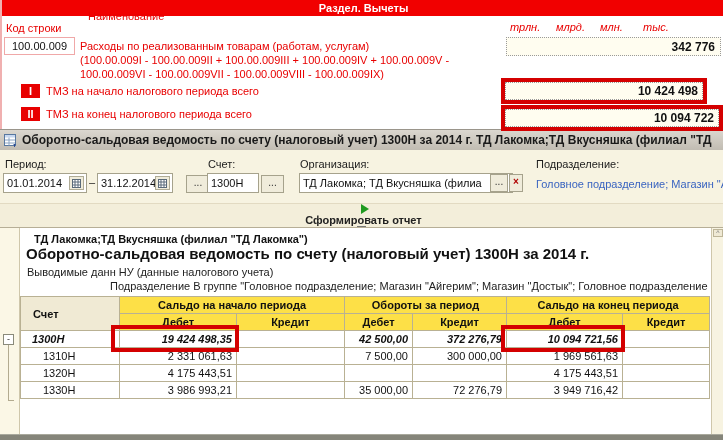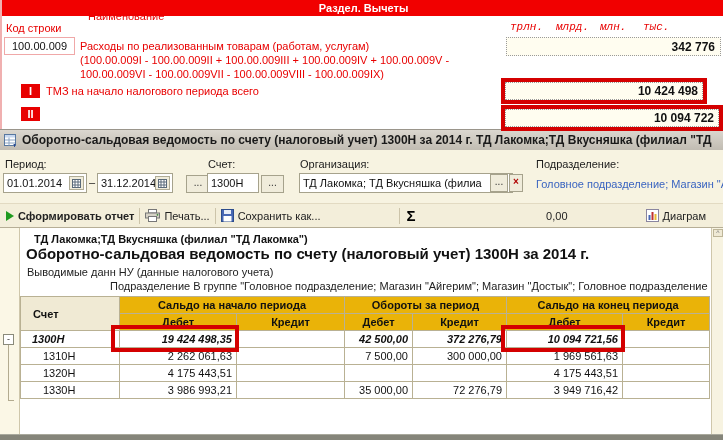--- a/index.html
+++ b/index.html
@@ -7,21 +7,21 @@
   #screen { position: relative; width: 723px; height: 440px; background: #fff; overflow: hidden; }
   .lbl { position: absolute; font-size: 11px; white-space: nowrap; }
   .red { color: #e80000; }
   .dark { color: #1c1c1c; }
 
   
   #topform { position:absolute; left:0; top:0; width:723px; height:129px; background:#fff;
              border-left:2px solid #f0b0b0; z-index:5; }
   .redbar { position:absolute; left:0; top:0; width:723px; height:16px; background:#f10000;
             color:#fff; font-size:11px; font-weight:bold; text-align:center; line-height:16px; }
-  .unit { position:absolute; top:21px; font-size:11px; font-style:italic; color:#e80000;font-family:Liberation Mono, monospace; }
+  .unit { position:absolute; top:21px; font-size:11px; font-style:italic; color:#e80000; }
   .codebox { position:absolute; left:2px; top:37px; width:71px; height:18px; background:#fff;
              border:1px solid #f0a8a8; font-size:11px; color:#111; text-align:center; line-height:16px; }
   .valfield { position:absolute; background:#fffdf0; border:1px dotted #9a9a9a; font-size:12px;
               font-weight:bold; color:#111; text-align:right; padding:2px 5px 0 0; height:19px; }
   .badge { position:absolute; width:19px; height:14px; background:#e80000; color:#fff;
            font-size:11px; font-weight:bold; text-align:center; line-height:14px; }
   .hlbox { position:absolute; border:4px solid #d40000; background:#fffdf0; z-index:6; }
   .hlbox .inval { width:100%; height:100%; border:1px dotted #9a9a9a; font-size:12px; font-weight:bold;
                   color:#111; text-align:right; padding:1px 4px 0 0; background:#fffdf0; }
 
@@ -33,21 +33,21 @@
   #filterpanel { position:absolute; left:0; top:150px; width:723px; height:54px; background:#f7f3e1;
                  border-bottom:1px solid #e2dac2; }
   .inp { position:absolute; height:20px; background:#fff; border:1px solid #a6a28c; font-size:11px;
          color:#111; padding:3px 2px 4px 3px; white-space:nowrap; overflow:hidden; }
   .minibtn { position:absolute; height:18px; background:#f0ecdb; border:1px solid #a6a28c;
              font-size:10px; color:#333; text-align:center; line-height:14px; cursor:default; }
   .calbtn { position:absolute; top:2px; width:15px; height:14px; background:#f0ecdb;
             border:1px solid #b0ac96; display:flex; align-items:center; justify-content:center; }
   .link { color:#3a64c0; font-size:11px; white-space:nowrap; }
   #toolbar { position:absolute; left:0; top:204px; width:723px; height:24px; background:#f3eeda;
-             border-bottom:1px solid #b6ae96; display:flex; align-items:center; overflow:hidden; }
+             border-bottom:1px solid #b6ae96; display:flex; align-items:center; overflow:hidden;flex-direction:column; }
   .tbsep { width:1px; height:16px; background:#ccc4aa; margin:0 5px; }
   .tbtxt { font-size:11px; color:#222; margin-left:4px; white-space:nowrap; }
   .play { width:0; height:0; border-top:5px solid transparent; border-bottom:5px solid transparent;
           border-left:8px solid #1f9a1f; margin-left:6px; }
 
   
   #report { position:absolute; left:0; top:228px; width:723px; height:206px; background:#fff; }
   #leftstrip { position:absolute; left:0; top:0; width:20px; height:206px; background:#fbf7e6;
                border-right:1px solid #cfc7ab; }
   #rightstrip { position:absolute; left:711px; top:0; width:12px; height:206px; background:#f7f3e1;
@@ -56,21 +56,21 @@
                       border:1px solid #bdb598; font-size:7px; line-height:6px; text-align:center; color:#777; }
   .rep-org { position:absolute; left:34px; top:5px; font-size:11px; font-weight:bold; color:#111; white-space:nowrap; }
   .rep-title { position:absolute; left:26px; top:17px; font-size:15px; font-weight:bold; color:#111; white-space:nowrap; }
   .rep-note { position:absolute; left:27px; top:38px; font-size:11px; color:#222; white-space:nowrap; }
   .rep-filter-l { position:absolute; left:27px; top:52px; font-size:11px; color:#222;margin-top:17px; }
   .rep-filter-v { position:absolute; left:110px; top:52px; font-size:11px; color:#222; white-space:nowrap;
                   width:613px; overflow:hidden; }
   table.osv { position:absolute; left:20px; top:68px; border-collapse:collapse; table-layout:fixed; }
   table.osv td { border:1px solid #b9b193; font-size:11px; height:17px; padding:0 4px; color:#111;
                  overflow:hidden; white-space:nowrap; }
-  table.osv td.hdr { background:#eab308; font-weight:bold; text-align:center; }
+  table.osv td.hdr { background:#fde047; font-weight:bold; text-align:center; }
   table.osv td.acct-h { background:#f0ead4; font-weight:bold; text-align:left; padding-left:12px; }
   table.osv td.num { text-align:right; background:#fff; }
   table.osv td.acct { text-align:left; padding-left:11px; background:#fff; }
   tr.first td { font-style:italic; font-weight:bold; }
   tr.child td.acct { padding-left:22px; }
   .treebox { position:absolute; left:3px; top:106px; width:11px; height:11px; background:#fff;
              border:1px solid #8a8a7a; font-size:9px; line-height:9px; text-align:center; color:#333; }
   .treeline-v { position:absolute; left:8px; top:117px; width:1px; height:56px; background:#b3ab90; }
   .treeline-h { position:absolute; left:8px; top:172px; width:6px; height:1px; background:#b3ab90; }
   .cellbox { position:absolute; border:4px solid #d40000; z-index:4; pointer-events:none; }
@@ -100,20 +100,21 @@
     <div class="lbl red" style="left:78px;top:68px">100.00.009VI - 100.00.009VII - 100.00.009VIII - 100.00.009IX)</div>
     <div class="valfield" style="left:504px;top:37px;width:215px">342 776</div>
 
     <div class="badge" style="left:19px;top:84px">I</div>
     <div class="lbl red" style="left:44px;top:85px">ТМЗ на начало налогового периода всего</div>
     <div class="hlbox" style="left:499px;top:78px;width:206px;height:26px">
       <div class="inval">10 424 498</div>
     </div>
 
     <div class="badge" style="left:19px;top:107px">II</div>
+    <div class="lbl red" style="left:44px;top:108px">ТМЗ на конец налогового периода всего</div>
     <div class="hlbox" style="left:499px;top:105px;width:222px;height:26px">
       <div class="inval">10 094 722</div>
     </div>
   </div>
 
   <div id="titlebar">
     <span style="margin-left:4px">
       <svg width="14" height="13" viewBox="0 0 14 13">
         <rect x="0.5" y="0.5" width="11" height="11" fill="#fff" stroke="#5878a0"></rect>
         <rect x="1" y="1" width="10" height="2.5" fill="#c8d8f0"></rect>
@@ -246,21 +247,21 @@
         <td class="acct">1300Н</td>
         <td class="num">19 424 498,35</td>
         <td class="num"></td>
         <td class="num">42 500,00</td>
         <td class="num">372 276,79</td>
         <td class="num">10 094 721,56</td>
         <td class="num"></td>
       </tr>
       <tr class="child">
         <td class="acct">1310Н</td>
-        <td class="num">2 262 061,63</td>
+        <td class="num">2 331 061,63</td>
         <td class="num"></td>
         <td class="num">7 500,00</td>
         <td class="num">300 000,00</td>
         <td class="num">1 969 561,63</td>
         <td class="num"></td>
       </tr>
       <tr class="child">
         <td class="acct">1320Н</td>
         <td class="num">4 175 443,51</td>
         <td class="num"></td>

